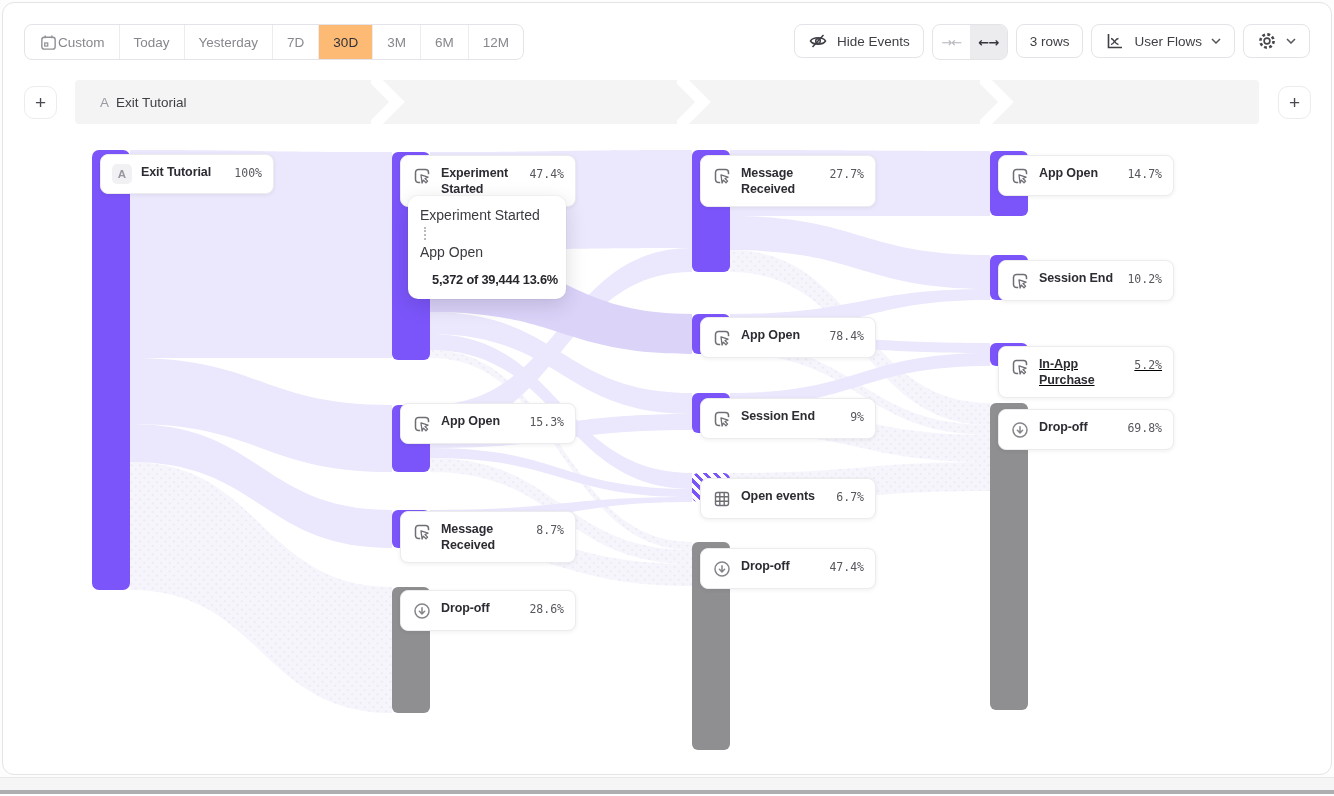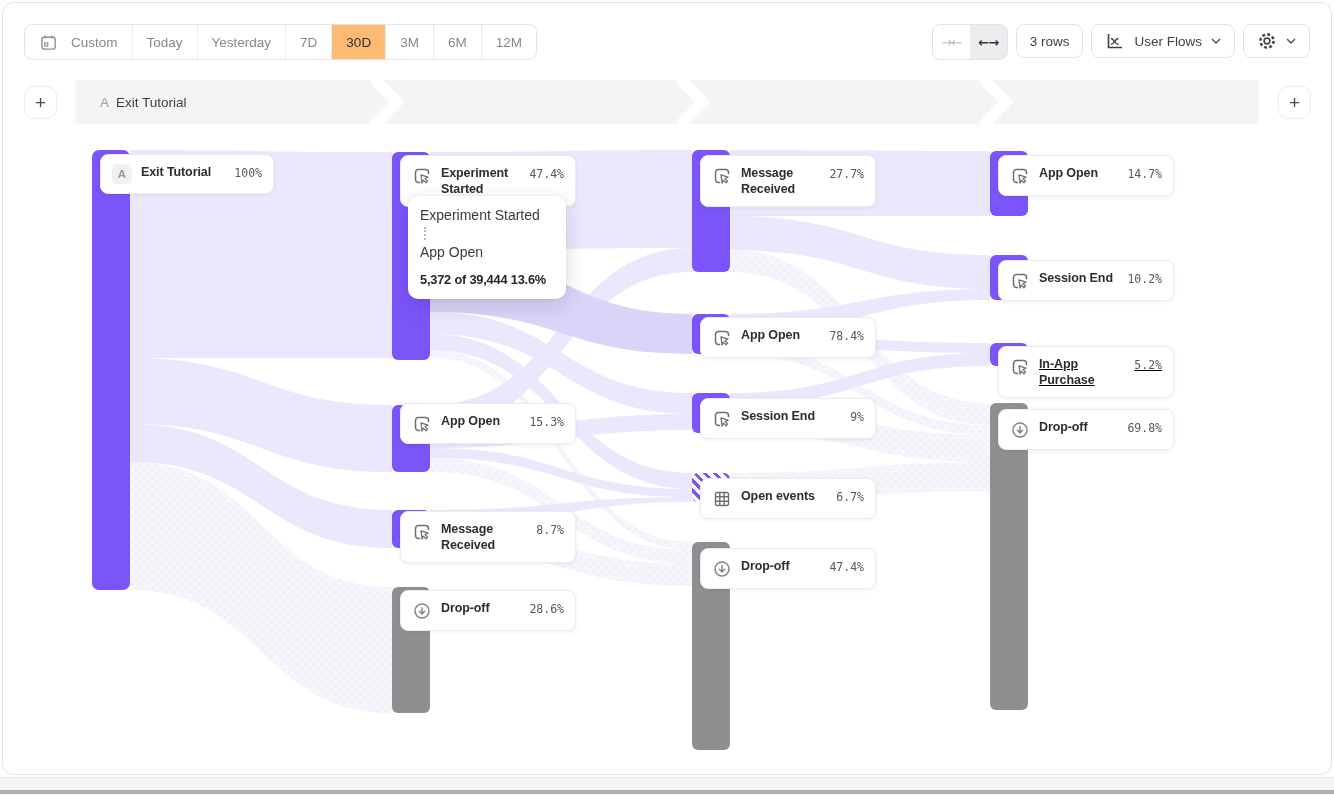--- a/index.html
+++ b/index.html
@@ -4,21 +4,21 @@
 <style>
   html,body{margin:0;padding:0;background:#fff;}
   .stage{position:relative;width:1334px;height:796px;font-family:"Liberation Sans",sans-serif;overflow:hidden;background:#fdfdfd;}
   .app-card{position:absolute;left:2px;top:2px;right:2px;height:773px;background:#fff;border:1px solid #e4e4e7;border-radius:12px;box-sizing:border-box;}
   .footer-strip{position:absolute;left:0;top:777px;width:100%;height:13px;background:#f5f5f6;border-top:1px solid #e9e9eb;}
   .footer-bar{position:absolute;left:0;top:790px;width:100%;height:4px;background:#aeaeb1;}
 
   
   .topbar{position:absolute;left:24px;right:24px;top:24px;height:34px;display:flex;justify-content:space-between;z-index:20;}
   .date-group{display:flex;align-items:stretch;height:34px;border:1px solid #e4e4e8;border-radius:8px;background:#fff;overflow:hidden;}
-  .date-item{display:flex;align-items:center;gap:13px;padding:0 14px;font-size:13.5px;color:#87878e;cursor:pointer;border-left:1px solid #ececef;white-space:nowrap;}
+  .date-item{display:flex;align-items:center;gap:0;padding:0 14px;font-size:13.5px;color:#87878e;cursor:pointer;border-left:1px solid #ececef;white-space:nowrap;}
   .date-item:first-child{border-left:none;}
   .date-item.selected{background:#fdba74;color:#303036;font-weight:400;}
   .tb-right{display:flex;gap:8px;align-items:stretch;}
   .tb-btn{display:flex;align-items:center;gap:9px;height:34px;padding:0 13px;border:1px solid #e4e4e8;border-radius:8px;background:#fff;font-size:13.5px;color:#3e3e45;font-weight:500;box-sizing:border-box;cursor:pointer;white-space:nowrap;}
   .segmented{display:flex;height:34px;border:1px solid #e4e4e8;border-radius:8px;overflow:hidden;background:#fff;}
   .seg{width:37px;display:flex;align-items:center;justify-content:center;font-size:13px;letter-spacing:-1px;color:#b5b5bb;cursor:pointer;font-family:"DejaVu Sans",sans-serif;}
   .seg.selected{background:#ececee;color:#35353b;font-weight:700;}
   .icon{display:inline-flex;flex:none;}
 
   
@@ -39,21 +39,21 @@
   .bar.other{background:repeating-linear-gradient(45deg,#7B55FA 0 3px,#ffffff 3px 7px);}
   .node-card{position:absolute;width:176px;background:#fff;border:1px solid #ececef;border-radius:8px;box-shadow:0 1px 4px rgba(25,25,35,.07);display:flex;gap:9px;padding:9px 11px;align-items:flex-start;box-sizing:border-box;z-index:3;cursor:pointer;}
   .node-card .lbl{flex:1;font-weight:700;font-size:12.5px;line-height:16px;color:#2c2c33;letter-spacing:-.1px;}
   .node-card .pct{font-family:"DejaVu Sans Mono",monospace;font-size:11.5px;color:#57575e;margin-top:2px;white-space:nowrap;}
   .badge{width:20px;height:20px;border-radius:5px;background:#f1f1f4;color:#96969d;font-size:11.5px;font-weight:700;display:flex;align-items:center;justify-content:center;flex:none;}
 
   
   .tooltip{position:absolute;left:408px;top:196px;width:158px;background:#fff;border-radius:10px;box-shadow:0 6px 20px rgba(30,30,55,.16),0 0 0 1px rgba(20,20,40,.03);padding:10px 12px 12px;box-sizing:border-box;z-index:10;}
   .tt-line{font-size:14px;color:#3a3a41;line-height:18px;}
   .tt-dots{height:13px;border-left:2px dotted #b9b9bf;margin:3px 0 3px 4px;width:0;}
-  .tt-strong{margin-top:11px;font-size:12.8px;font-weight:700;color:#26262c;white-space:nowrap;letter-spacing:-.2px;}
+  .tt-strong{margin-top:11px;font-size:12.8px;font-weight:700;color:#26262c;white-space:nowrap;letter-spacing:-.2px;margin-left:12px;}
 </style>
 </head>
 <body>
 
 <div class="stage">
   <div class="app-card"></div>
 
   <svg class="ribbons" width="1334" height="796">
     <defs>
       <pattern id="paleDots" width="6" height="6" patternUnits="userSpaceOnUse" patternTransform="rotate(45)">
@@ -117,20 +117,30 @@
           <span>3M</span>
         </div>
         <div class="date-item">
           <span>6M</span>
         </div>
         <div class="date-item">
           <span>12M</span>
         </div>
       </div>
     <div class="tb-right">
+      <button class="tb-btn">
+        <span class="icon">
+          <svg width="20" height="20" viewBox="0 0 20 20" fill="none" stroke="#3f3f46" stroke-width="1.5">
+            <path d="M2.5 10 C5 5.8 15 5.8 17.5 10 C15 14.2 5 14.2 2.5 10 Z"></path>
+            <circle cx="10" cy="10" r="2.3"></circle>
+            <path d="M4.5 16 L15.5 4"></path>
+          </svg>
+        </span>
+        <span>Hide Events</span>
+      </button>
       <div class="segmented">
         <div class="seg">→←</div>
         <div class="seg selected">←→</div>
       </div>
       <button class="tb-btn">
         <span>3 rows</span>
       </button>
       <button class="tb-btn">
         <span class="icon">
           <svg width="20" height="20" viewBox="0 0 20 20" fill="none" stroke="#3f3f46" stroke-width="1.6">

